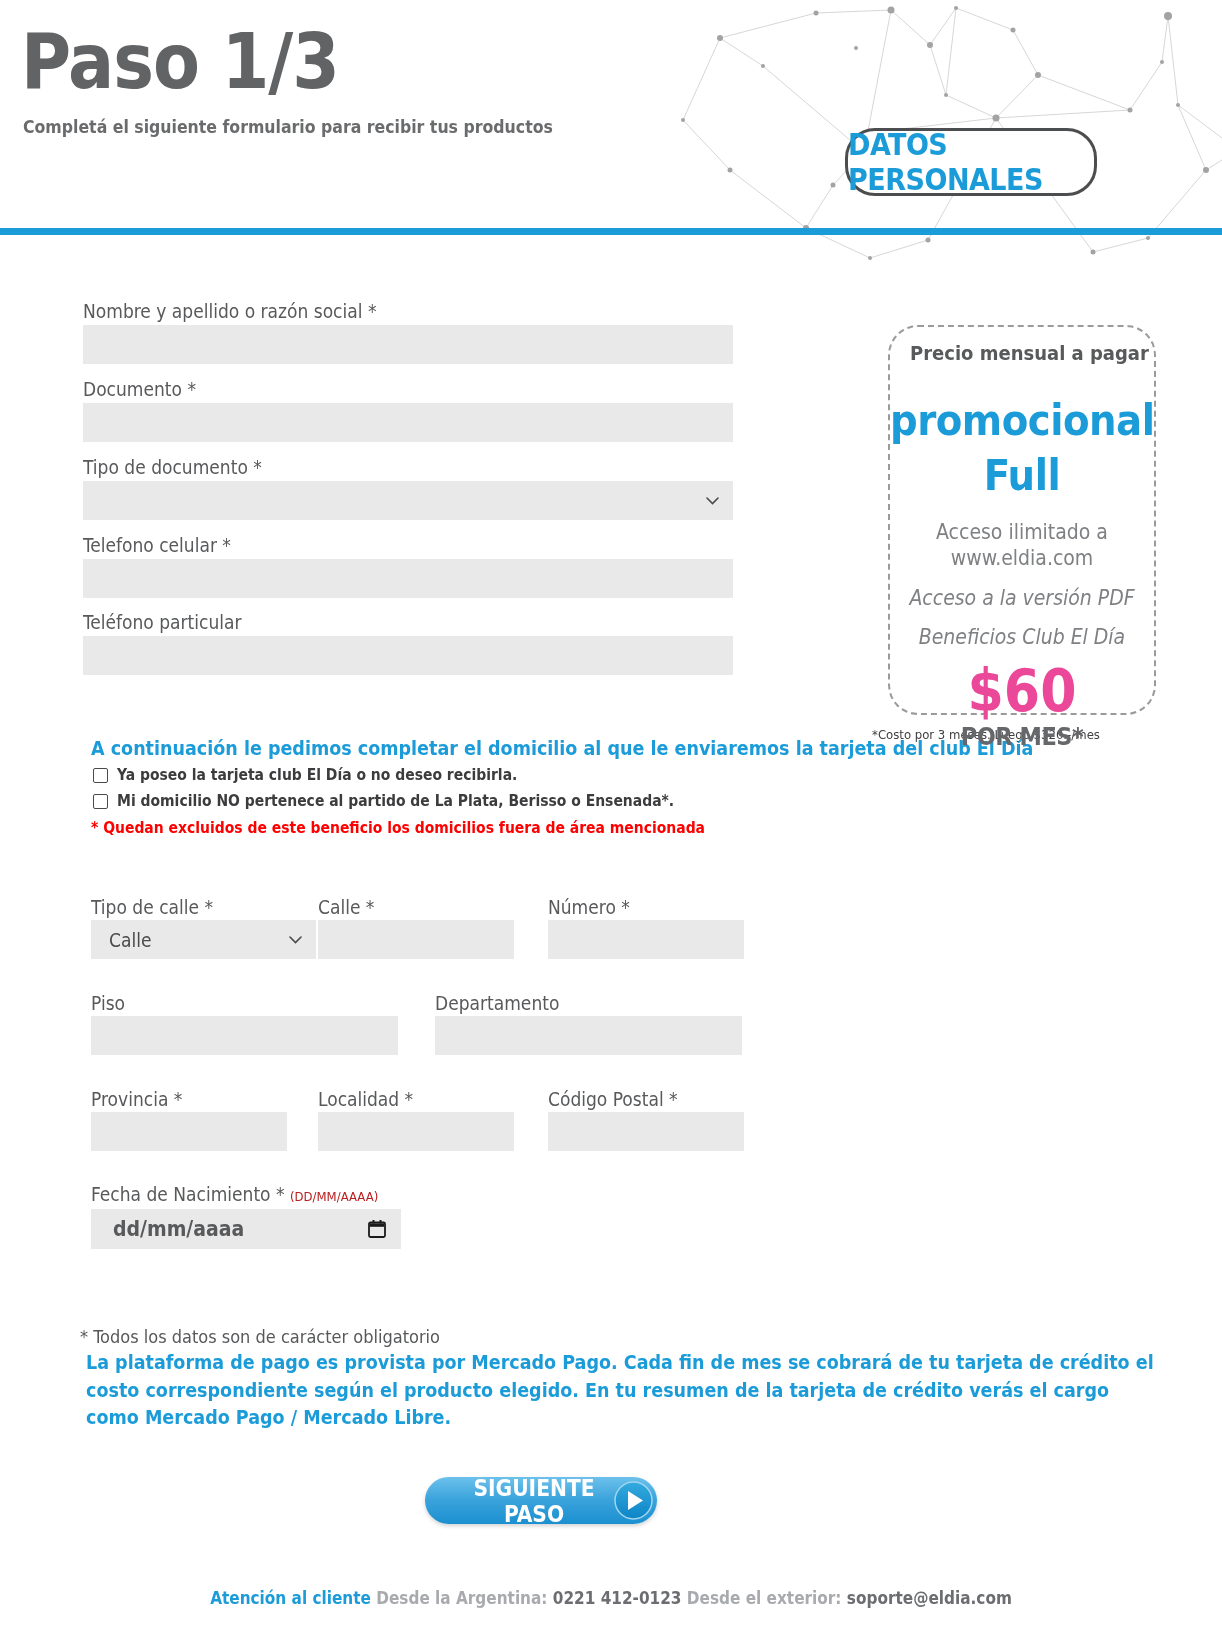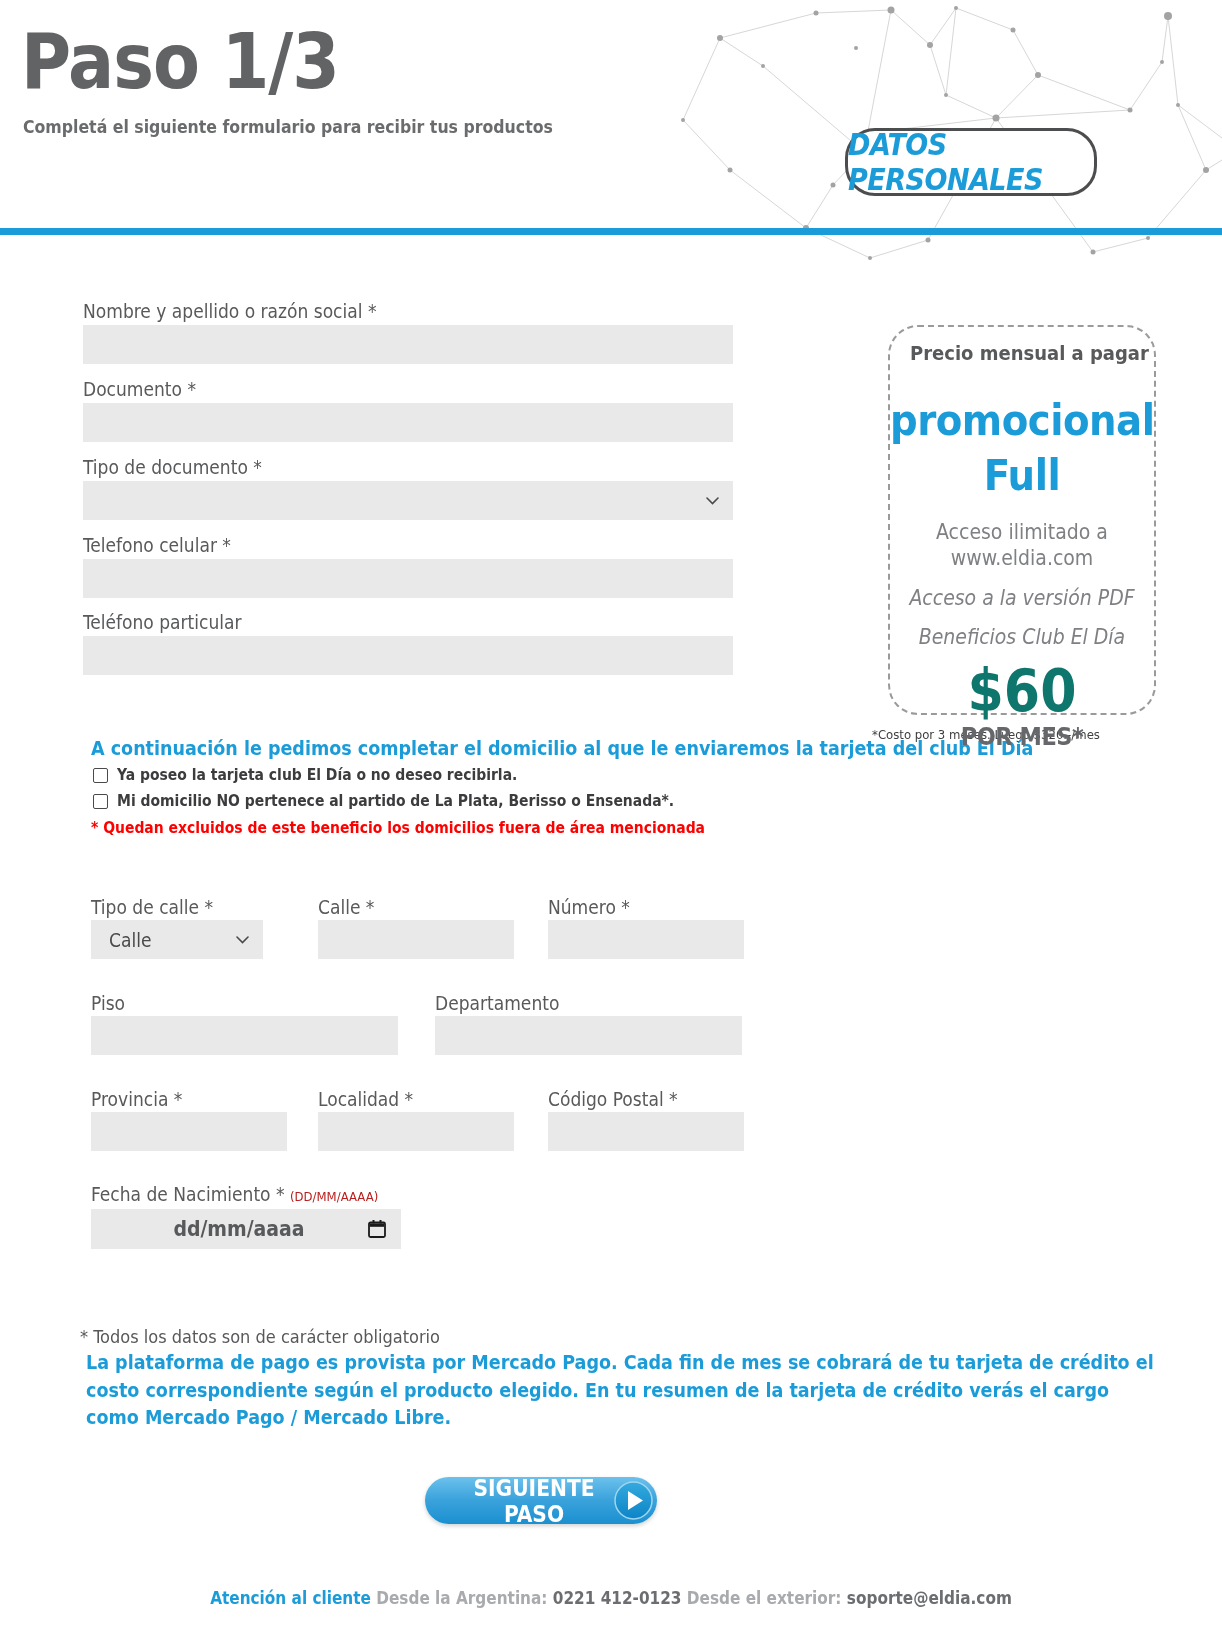--- a/index.html
+++ b/index.html
@@ -7,42 +7,42 @@
   .page{position:relative;width:1222px;height:1631px;background:#fff;overflow:hidden;
         font-family:"DejaVu Sans",sans-serif;}
   
   .net{position:absolute;top:0;right:0;z-index:0;}
   
   .title{position:absolute;left:21px;top:22px;font-size:76px;font-weight:bold;color:#626365;
          line-height:1.05;letter-spacing:-1px;z-index:2;}
   .subtitle{position:absolute;left:23px;top:117px;font-size:17.5px;font-weight:bold;color:#6a6b6d;z-index:2;}
   .badge{position:absolute;left:845px;top:128px;width:246px;height:62px;background:#fff;
          border:3px solid #4c4d4f;border-radius:30px;display:flex;align-items:center;justify-content:center;
-         font-size:30px;font-weight:bold;color:#1b9cd8;letter-spacing:-0.5px;z-index:2;font-style:italic;}
+         font-size:30px;font-weight:bold;color:#1b9cd8;letter-spacing:-0.5px;z-index:2;}
   .divider{position:absolute;left:0;top:228px;width:1222px;height:7px;background:#1b9cd8;z-index:1;}
 
   
   .flabel{position:absolute;font-size:19px;color:#58595b;letter-spacing:0;}
   .ginput{position:absolute;height:39px;background:#e9e9e9;border:none;outline:none;
           font-family:"DejaVu Sans",sans-serif;font-stretch:condensed;font-size:19px;color:#444;
           padding:0 12px;box-sizing:border-box;}
   .gselect{position:absolute;height:39px;background:#e9e9e9;display:flex;align-items:center;
            box-sizing:border-box;padding:0 14px 0 18px;cursor:pointer;}
   .gselect .val{flex:1;font-size:19px;color:#4a4a4c;}
   .chev{flex:0 0 auto;display:flex;align-items:center;}
 
   
   .panel{position:absolute;left:852px;top:325px;width:268px;height:390px;border:2px dashed #9a9a9a;
          border-radius:30px;box-sizing:border-box;text-align:center;z-index:2;background:#fff;margin-left:36px;}
   .panel .heading{text-align:left;margin:14px 0 0 20px;font-size:20px;font-weight:bold;color:#58595a;}
   .panel .plan{margin-top:28px;font-size:43px;font-weight:bold;color:#1b9cd8;line-height:1.28;letter-spacing:-0.5px;}
   .panel .feat{font-size:21px;color:#7f8083;line-height:1.25;}
   .panel .feat.tight{margin-top:16px;}
   .panel .feat.spaced{margin-top:13px;font-style:italic;}
-  .panel .price{margin-top:12px;font-size:58px;font-weight:bold;color:#0f766e;line-height:1;}
+  .panel .price{margin-top:12px;font-size:58px;font-weight:bold;color:#ec4899;line-height:1;}
   .panel .period{margin-top:2px;font-size:25px;font-weight:bold;color:#66676a;letter-spacing:-0.5px;}
   .footnote{position:absolute;left:852px;top:727px;width:268px;text-align:center;
             font-family:"DejaVu Sans",sans-serif;font-size:13px;color:#3f3f41;}
 
   
   .intro{position:absolute;left:91px;top:737px;font-size:19.5px;font-weight:bold;color:#1b9cd8;}
   .chkrow{position:absolute;left:93px;display:flex;align-items:center;cursor:pointer;}
   .chkbox{width:13px;height:13px;border:1.6px solid #4a4a4a;border-radius:2px;background:#fff;
           margin-right:9px;flex:0 0 auto;}
   .chklabel{font-size:15.5px;font-weight:bold;color:#3c3c3e;}
@@ -50,21 +50,21 @@
 
   .note-required{position:absolute;left:80px;top:1326px;font-size:18px;color:#57585a;}
   .note-payment{position:absolute;left:86px;top:1349px;width:1080px;font-size:19.5px;font-weight:bold;
                 color:#1b9cd8;line-height:1.42;}
 
   
   .datewrap{position:absolute;left:91px;top:1209px;width:310px;height:40px;background:#e9e9e9;
             display:flex;align-items:center;box-sizing:border-box;padding:0 14px 0 20px;}
   .datewrap input{flex:1;background:transparent;border:none;outline:none;
                   font-family:"DejaVu Sans",sans-serif;font-stretch:condensed;
-                  font-size:21px;font-weight:bold;color:#58595b;min-width:0;text-align:center;}
+                  font-size:21px;font-weight:bold;color:#58595b;min-width:0;}
   .datewrap input::placeholder{color:#58595b;opacity:1;}
   .hint{font-size:13px;color:#b91c1c;font-weight:normal;}
 
   
   .nextbtn{position:absolute;left:425px;top:1477px;width:232px;height:47px;border:none;cursor:pointer;
            border-radius:24px;background:linear-gradient(180deg,#6cc1ec 0%,#3ba3dc 48%,#1b8fd0 100%);
            display:flex;align-items:center;justify-content:space-between;padding:0 4px 0 29px;
            box-shadow:0 2px 4px rgba(0,0,0,0.18);}
   .nextbtn .lbl{font-family:"DejaVu Sans",sans-serif;font-stretch:condensed;font-size:22.5px;
                 font-weight:bold;color:#fff;letter-spacing:0;}
@@ -173,21 +173,21 @@
     <span class="chkbox"></span>
     <span class="chklabel">Ya poseo la tarjeta club El Día o no deseo recibirla.</span>
   </div>
   <div class="chkrow" style="top:792px;">
     <span class="chkbox"></span>
     <span class="chklabel">Mi domicilio NO pertenece al partido de La Plata, Berisso o Ensenada*.</span>
   </div>
   <div class="warning">* Quedan excluidos de este beneficio los domicilios fuera de área mencionada</div>
 
   <div class="flabel" style="left:91px;top:896px;">Tipo de calle *</div>
-  <div class="gselect" style="left:91px;top:920px;width:172px;">
+  <div class="gselect" style="left:91px;top:920px;width:225px;">
     <span class="val">Calle</span>
     <span class="chev">
       <svg width="13" height="8" viewBox="0 0 13 8">
           <path d="M1 1l5.5 5.5L12 1" fill="none" stroke="#4a4a4a" stroke-width="1.6" stroke-linecap="round"></path>
         </svg>
     </span>
   </div>
 
   <div class="flabel" style="left:318px;top:896px;">Calle *</div>
   <input class="ginput" style="left: 318px; top: 920px; width: 196px;">

